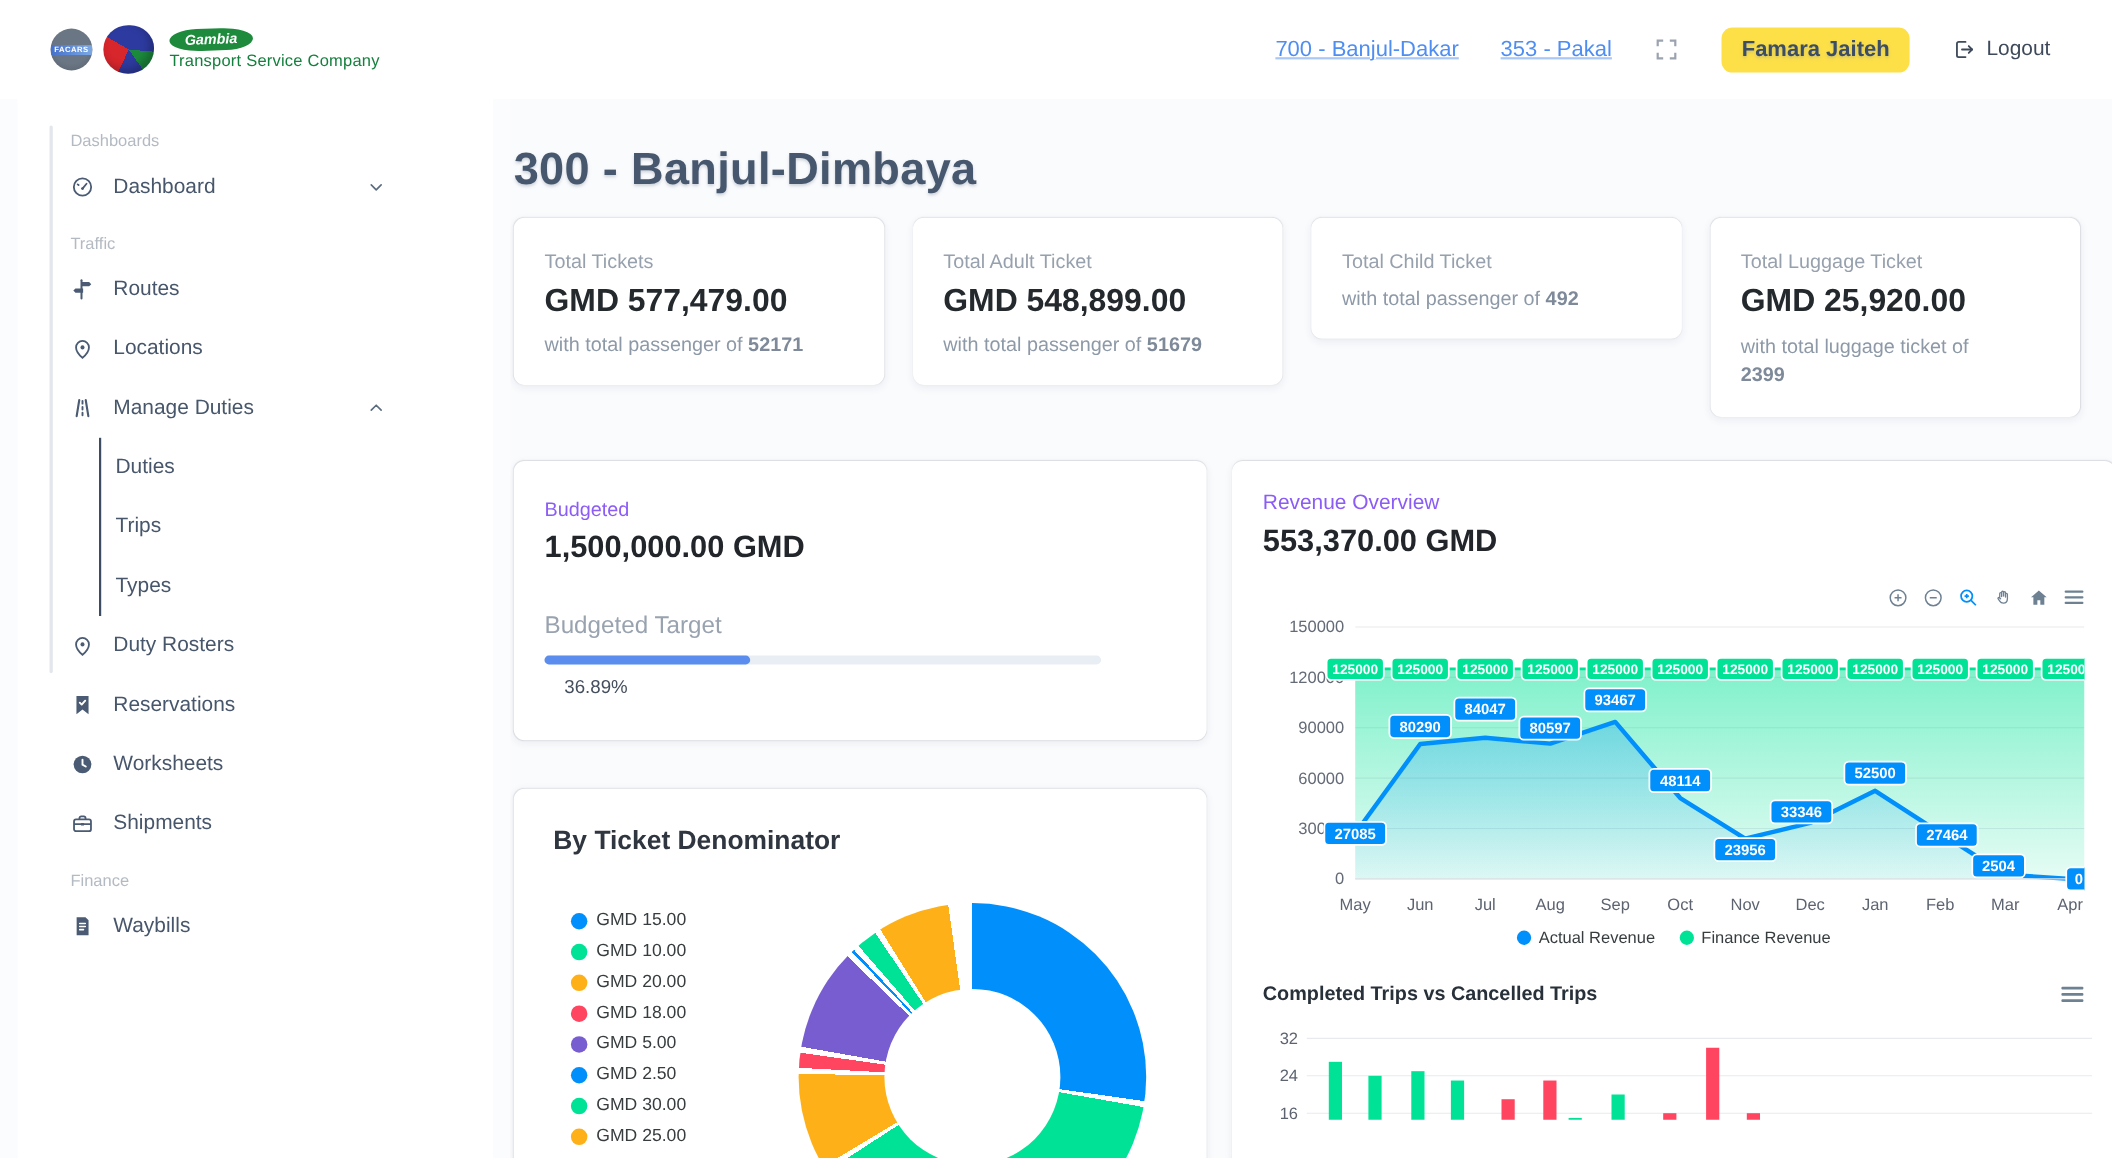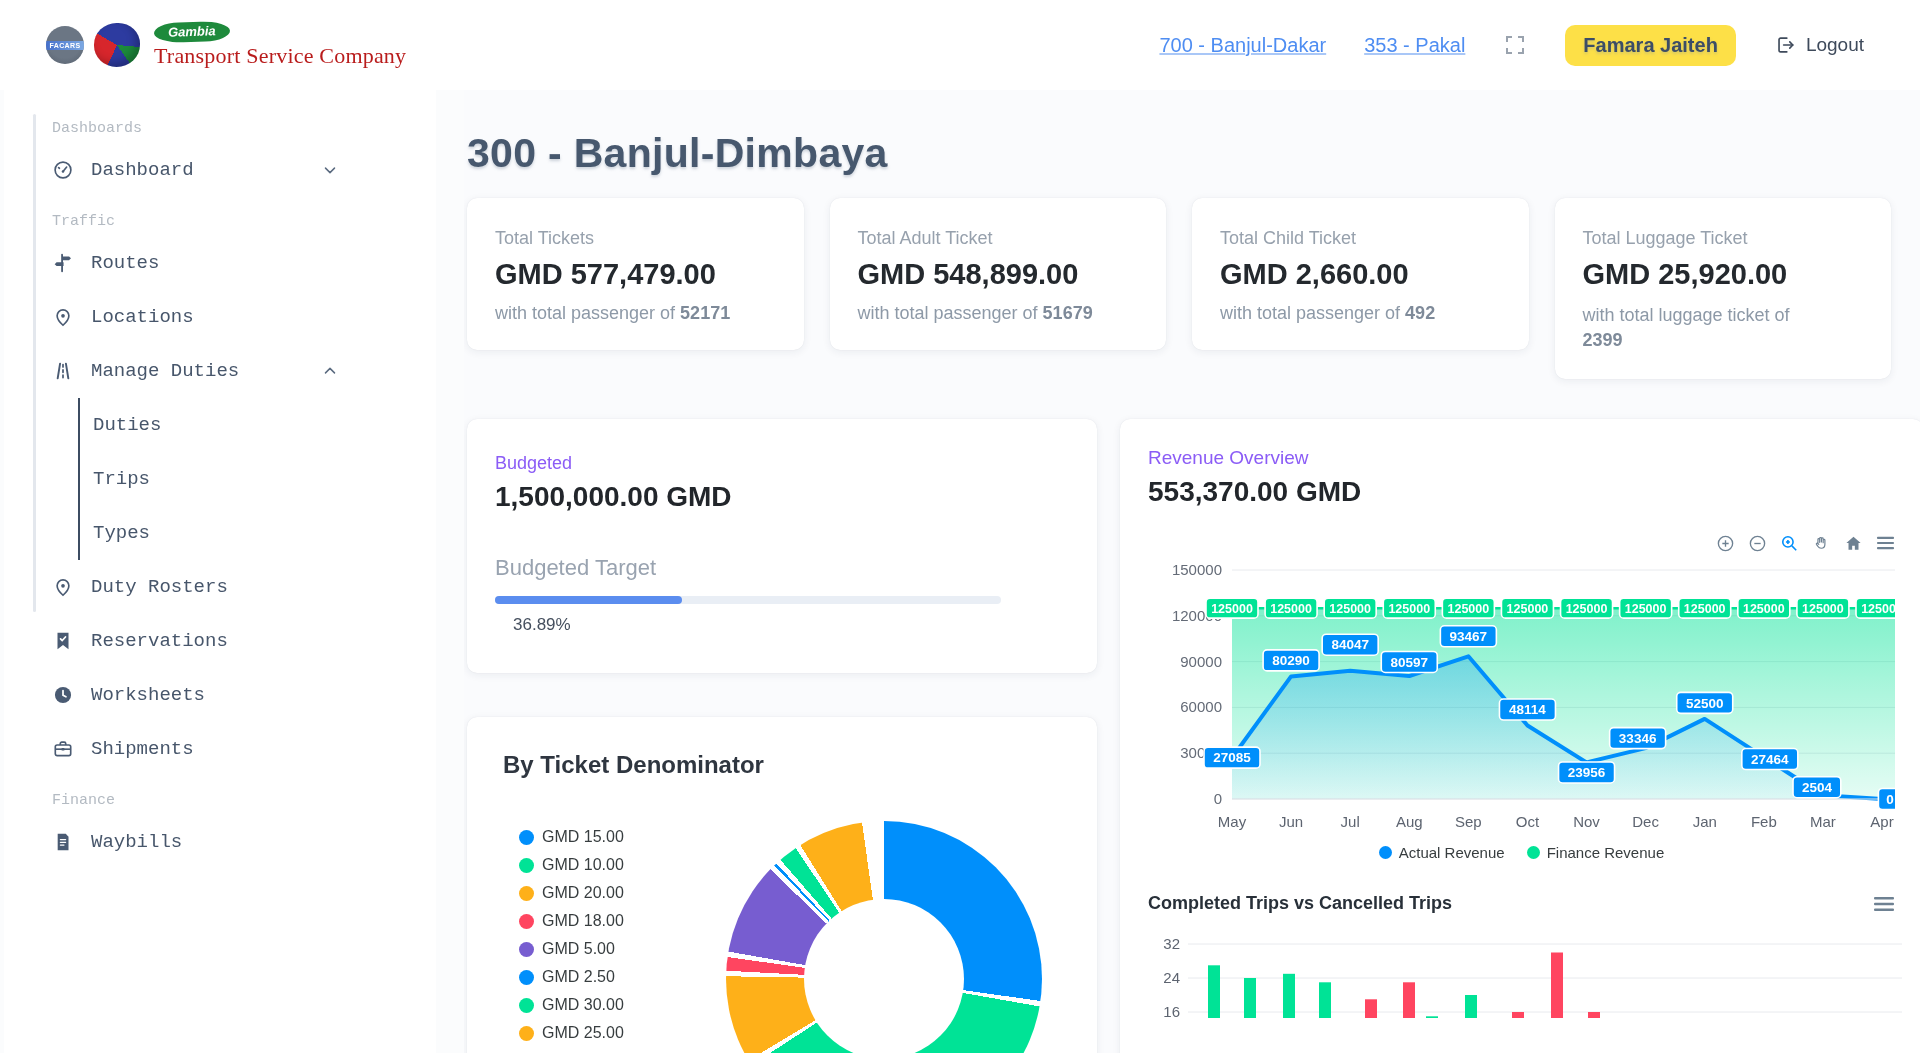--- a/index.html
+++ b/index.html
@@ -15,30 +15,30 @@
     display:flex; align-items:center; justify-content:center; overflow:hidden; }
   .facars:before { content:""; position:absolute; left:0; right:0; top:15px; height:9px;
     background:linear-gradient(90deg,#3f6fd8,#7fb2f4); opacity:.85; }
   .facars span { position:relative; color:#fff; font-size:7px; font-weight:bold; letter-spacing:.4px; }
   .globe { width:46px; height:44px; border-radius:50% 48% 52% 50%;
     background:conic-gradient(from 205deg, #d7262c 0 95deg, #2d3ba0 95deg 250deg, #1c8a3c 250deg 300deg, #2d3ba0 300deg 360deg);
     box-shadow:inset -4px -4px 8px rgba(0,0,0,.25); }
   .brand-text { display:flex; flex-direction:column; align-items:flex-start; margin-left:4px; }
   .gambia-badge { background:#1e8a3c; color:#fff; font-style:italic; font-size:13px; font-weight:bold;
     padding:2px 14px 3px; border-radius:46% 54% 46% 54% / 70% 70% 70% 70%; transform:rotate(-2deg); }
-  .company-name { font-size:22px; color:#b91c1c; margin-top:1px; letter-spacing:.2px;font-family:Liberation Serif, serif; }
+  .company-name { font-size:15px; color:#15803d; margin-top:1px; letter-spacing:.2px; }
   .header-right { display:flex; align-items:center; gap:38px; }
   .hlink { color:#4e8df2; font-size:20px; text-decoration:underline; text-decoration-color:#a9c7f7; cursor:pointer; }
   .icon-btn { display:inline-flex; align-items:center; justify-content:center; cursor:pointer; color:#8a93a0; }
   .user-pill { background:#fde047; border-radius:10px; padding:9px 18px; font-size:20px; font-weight:bold;
     color:#3c4d66; text-shadow:0 2px 3px rgba(130,145,165,.35); }
   .logout { display:flex; align-items:center; gap:10px; color:#3e4a5b; font-size:19px; cursor:pointer; }
 
   
-  aside { position:absolute; left:4px; top:90px; width:432px; bottom:0; background:#fff;font-family:Liberation Mono, monospace; }
+  aside { position:absolute; left:16px; top:90px; width:432px; bottom:0; background:#fff; }
   .side-scrollbar { position:absolute; left:29px; top:24px; width:3px; height:498px; background:#e3e7ed; border-radius:2px; }
   .side-nav { padding:14px 0 0 48px; }
   .side-section { color:#b3bac2; font-size:15px; margin:16px 0 6px; }
   .side-item { display:flex; align-items:center; width:287px; height:54px; cursor:pointer; color:#47566b; }
   .side-item .s-icon { width:22px; height:22px; display:inline-flex; margin-right:17px; color:#4a5b73; }
   .side-item .s-label { font-size:19px; }
   .side-item .s-chev { margin-left:auto; color:#5b6b80; display:inline-flex; }
   .side-sub { margin-left:26px; border-left:2px solid #3c4c62; padding-left:13px; }
   .side-sub-item { height:54px; display:flex; align-items:center; font-size:19px; color:#47566b; cursor:pointer; }
 
@@ -245,21 +245,20 @@
         <div class="stat-value">GMD 577,479.00</div>
         <div class="stat-sub">with total passenger of <b>52171</b></div>
       </div>
       <div class="card stat-card">
         <div class="stat-label">Total Adult Ticket</div>
         <div class="stat-value">GMD 548,899.00</div>
         <div class="stat-sub">with total passenger of <b>51679</b></div>
       </div>
       <div class="card stat-card">
         <div class="stat-label">Total Child Ticket</div>
-        <div class="stat-value">GMD 2,660.00</div>
         <div class="stat-sub">with total passenger of <b>492</b></div>
       </div>
       <div class="card stat-card">
         <div class="stat-label">Total Luggage Ticket</div>
         <div class="stat-value">GMD 25,920.00</div>
         <div class="stat-sub narrow">with total luggage ticket of <b>2399</b></div>
       </div>
     </section>
 
   <div class="row2">

